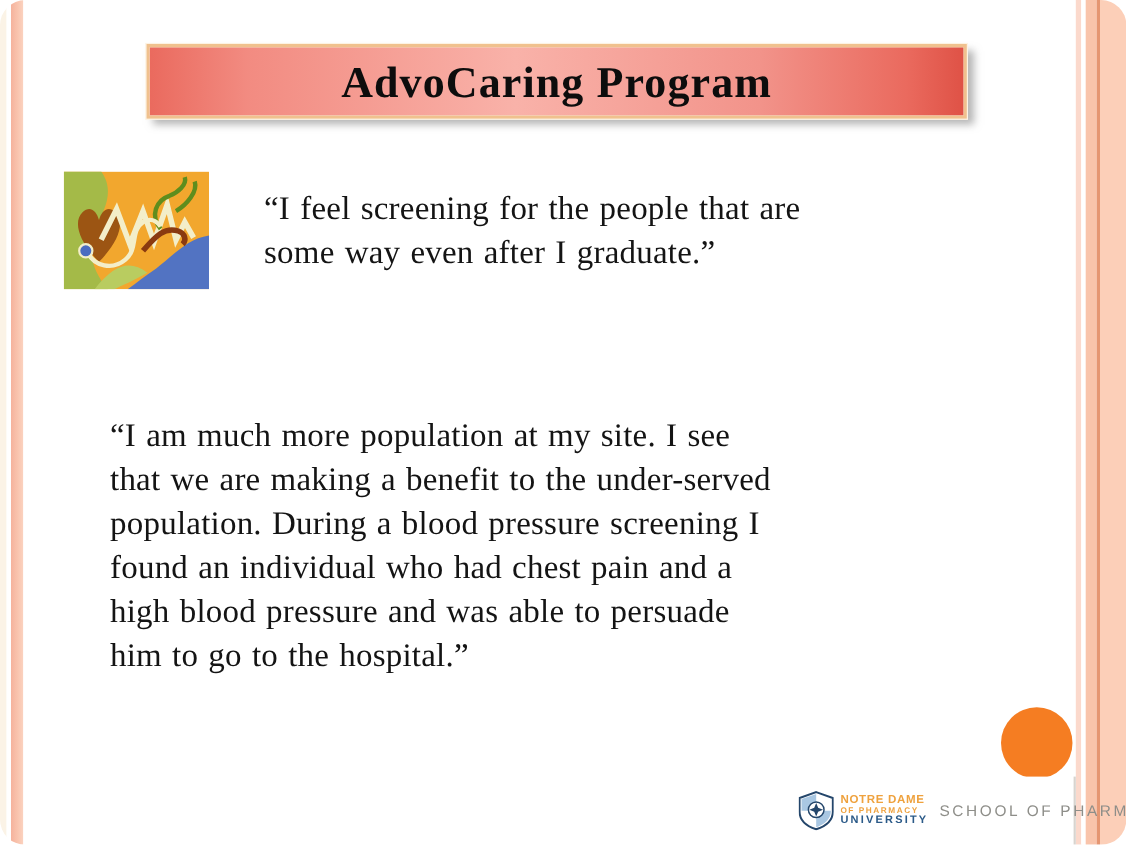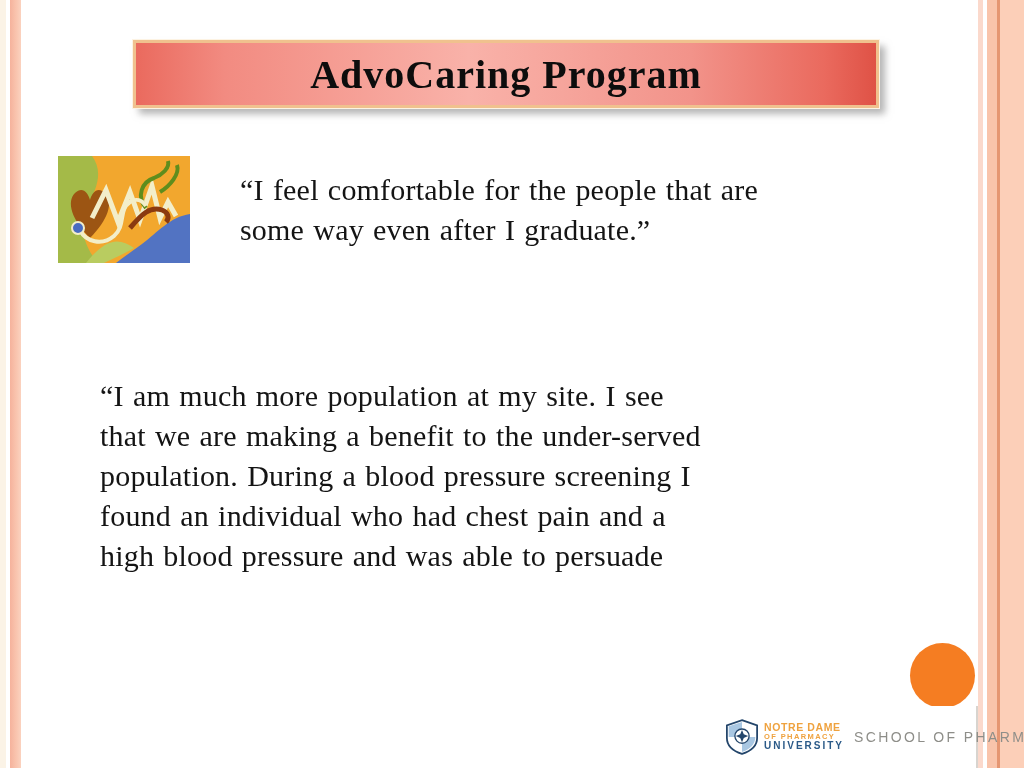--- a/index.html
+++ b/index.html
@@ -1,18 +1,18 @@
 <!DOCTYPE html>
 <html><head>
 <meta charset="utf-8">
 <style>
   * { margin:0; padding:0; box-sizing:border-box; }
   html,body { width:1024px; height:768px; }
   body { font-family:"Liberation Serif", serif; background:#ffffff; }
-  .slide { position:relative; width:1024px; height:768px; background:#ffffff; overflow:hidden; }
+  .slide { position:relative; width:1024px; height:768px; background:#ffffff; overflow:hidden;border-radius:23px; }
 
   
   .stripe { position:absolute; top:0; height:768px; }
   .stripe-cream-left   { left:0;   width:6px;  background:#fbf3e6; }
   .stripe-white-left   { left:6px; width:4px;  background:#ffffff; }
   .stripe-salmon-left  { left:10px; width:11px; background:linear-gradient(90deg,#f5b29c 0%,#f9c4ae 55%,#fbd2bf 100%); }
 
   
   .stripe-pink-right   { left:978px; width:5px;  background:#fbd9cc; }
   .stripe-white-right  { left:983px; width:4px;  background:#ffffff; }
@@ -86,30 +86,31 @@
     <path d="M32,82 C14,64 8,46 17,37 C24,30 30,36 32,44 C34,36 40,30 47,37 C56,46 50,64 32,82 Z" fill="#9c5513"></path>
     <polyline points="34,62 48,34 60,66 72,36 82,64 94,30 102,62 110,46 118,60" fill="none" stroke="#f3eec9" stroke-width="5"></polyline>
     <path d="M72,72 C84,58 92,50 104,54 C110,56 112,62 108,66" fill="none" stroke="#8a3a10" stroke-width="5"></path>
     <path d="M88,52 C78,40 84,26 96,22 C104,19 112,12 110,5" fill="none" stroke="#5f8d1d" stroke-width="4"></path>
     <path d="M102,36 C112,30 122,18 119,9" fill="none" stroke="#5f8d1d" stroke-width="4"></path>
     <path d="M22,74 C28,86 44,90 56,80 C68,70 60,54 72,46 C78,42 84,44 88,50" fill="none" stroke="#f3eec9" stroke-width="4"></path>
     <circle cx="20" cy="72" r="6" fill="#4a6cc0" stroke="#f3eec9" stroke-width="2"></circle>
   </svg>
 
   <div class="quote quote-1">
-    <div>“I feel comfortable for the people that are</div>
+    <div>“I feel screening for the people that are</div>
     <div>some way even after I graduate.”</div>
   </div>
 
   <div class="quote quote-2">
     <div>“I am much more population at my site. I see</div>
     <div>that we are making a benefit to the under-served</div>
     <div>population. During a blood pressure screening I</div>
     <div>found an individual who had chest pain and a</div>
     <div>high blood pressure and was able to persuade</div>
+    <div>him to go to the hospital.”</div>
   </div>
 
   <div class="accent-circle"></div>
 
   <div class="logo-box">
     <svg class="shield" viewBox="0 0 36 40" aria-hidden="true">
       <path d="M18 1 L35 7 V21 C35 30 27 36 18 39 C9 36 1 30 1 21 V7 Z" fill="#ffffff" stroke="#24466b" stroke-width="2"></path>
       <path d="M3 8 L18 3 V20 H3 Z" fill="#a9c7e2"></path>
       <path d="M18 20 H33 C33 29 26 34 18 37 Z" fill="#a9c7e2"></path>
       <circle cx="18" cy="19" r="8" fill="#ffffff" stroke="#24466b" stroke-width="1.5"></circle>

